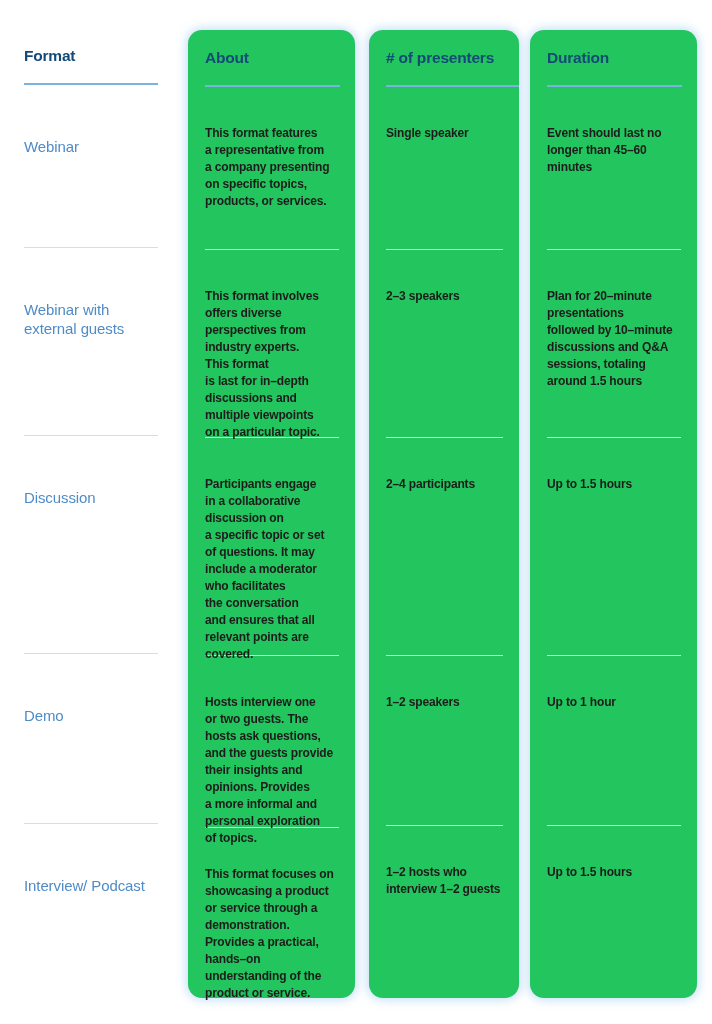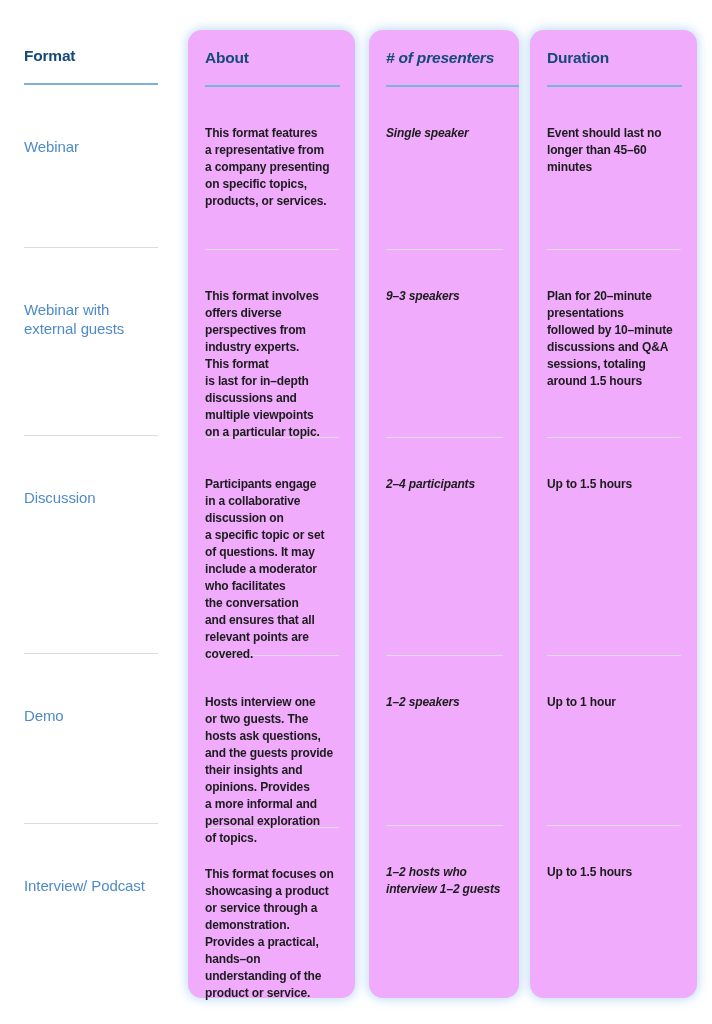--- a/index.html
+++ b/index.html
@@ -36,29 +36,29 @@
   }
 
   
   .col-label {
     grid-column: 1 / 2;
     padding: 28px 30px 0 24px;
   }
 
   
   .col-card {
-    background: #f0abfc;
+    background: #22c55e;
     border-radius: 14px;
     box-shadow: 0 0 10px 2px rgba(150, 198, 238, 0.55);
     margin-top: 30px;
     margin-bottom: 34px;
     padding: 0 16px 0 17px;
   }
   .col-card.c2 { grid-column: 2 / 3; }
-  .col-card.c3 { grid-column: 4 / 5; font-style: italic; }
+  .col-card.c3 { grid-column: 4 / 5; }
   .col-card.c4 { grid-column: 6 / 7; }
 
   .spacer { background: transparent; }
 
   
   .head-cell {
     height: 40px;
     display: flex;
     align-items: flex-start;
     padding-top: 19px;
@@ -212,21 +212,21 @@
 
     <div class="col col-card c3">
       <div class="head-cell">
         <span class="head-text"># of presenters</span>
       </div>
       <div class="head-rule"></div>
       <div class="row r1">
         <div class="body-text">Single speaker</div>
       </div>
       <div class="row r2">
-        <div class="body-text">9–3 speakers</div>
+        <div class="body-text">2–3 speakers</div>
       </div>
       <div class="row r3">
         <div class="body-text">2–4 participants</div>
       </div>
       <div class="row r4">
         <div class="body-text">1–2 speakers</div>
       </div>
       <div class="row r5">
         <div class="body-text">1–2 hosts who
 interview 1–2 guests</div>

